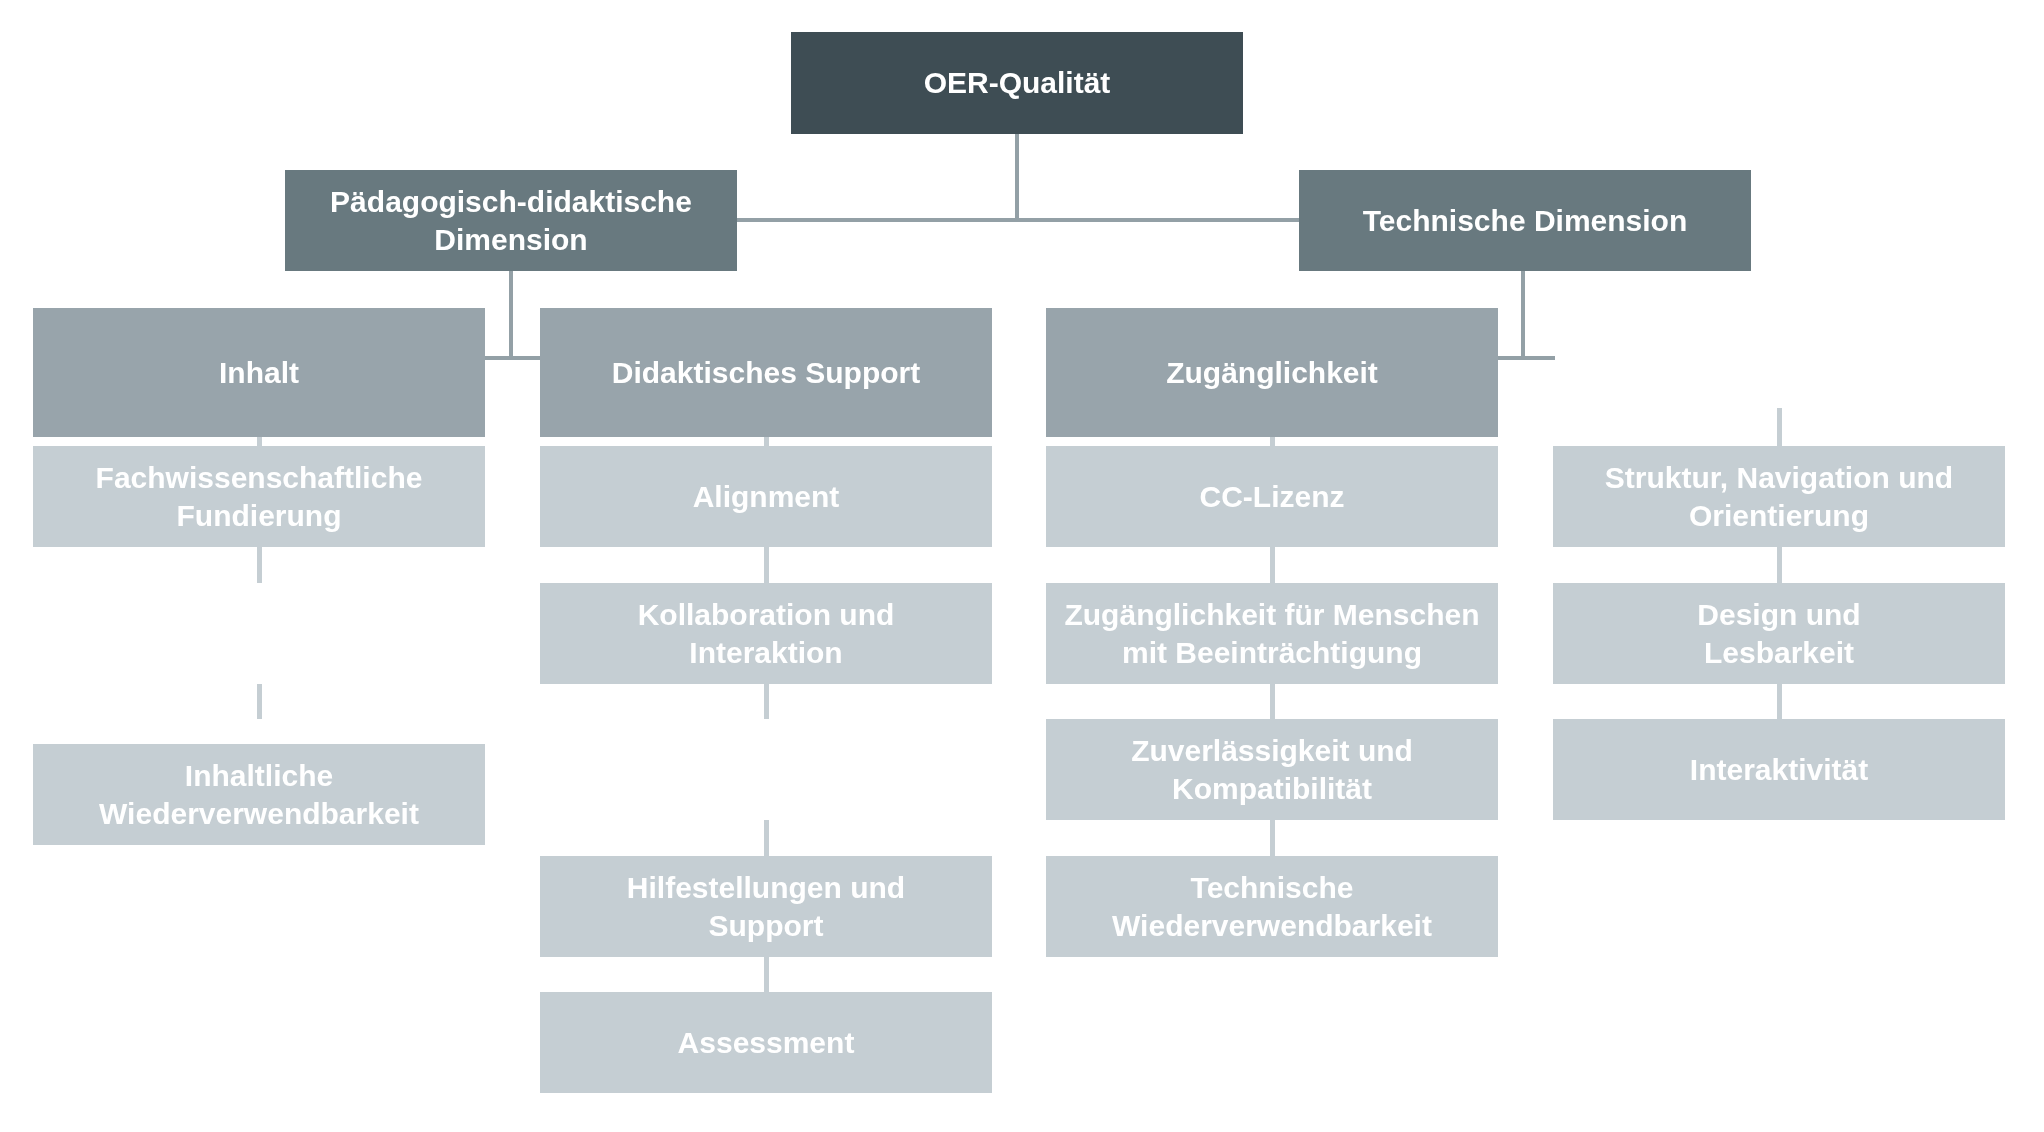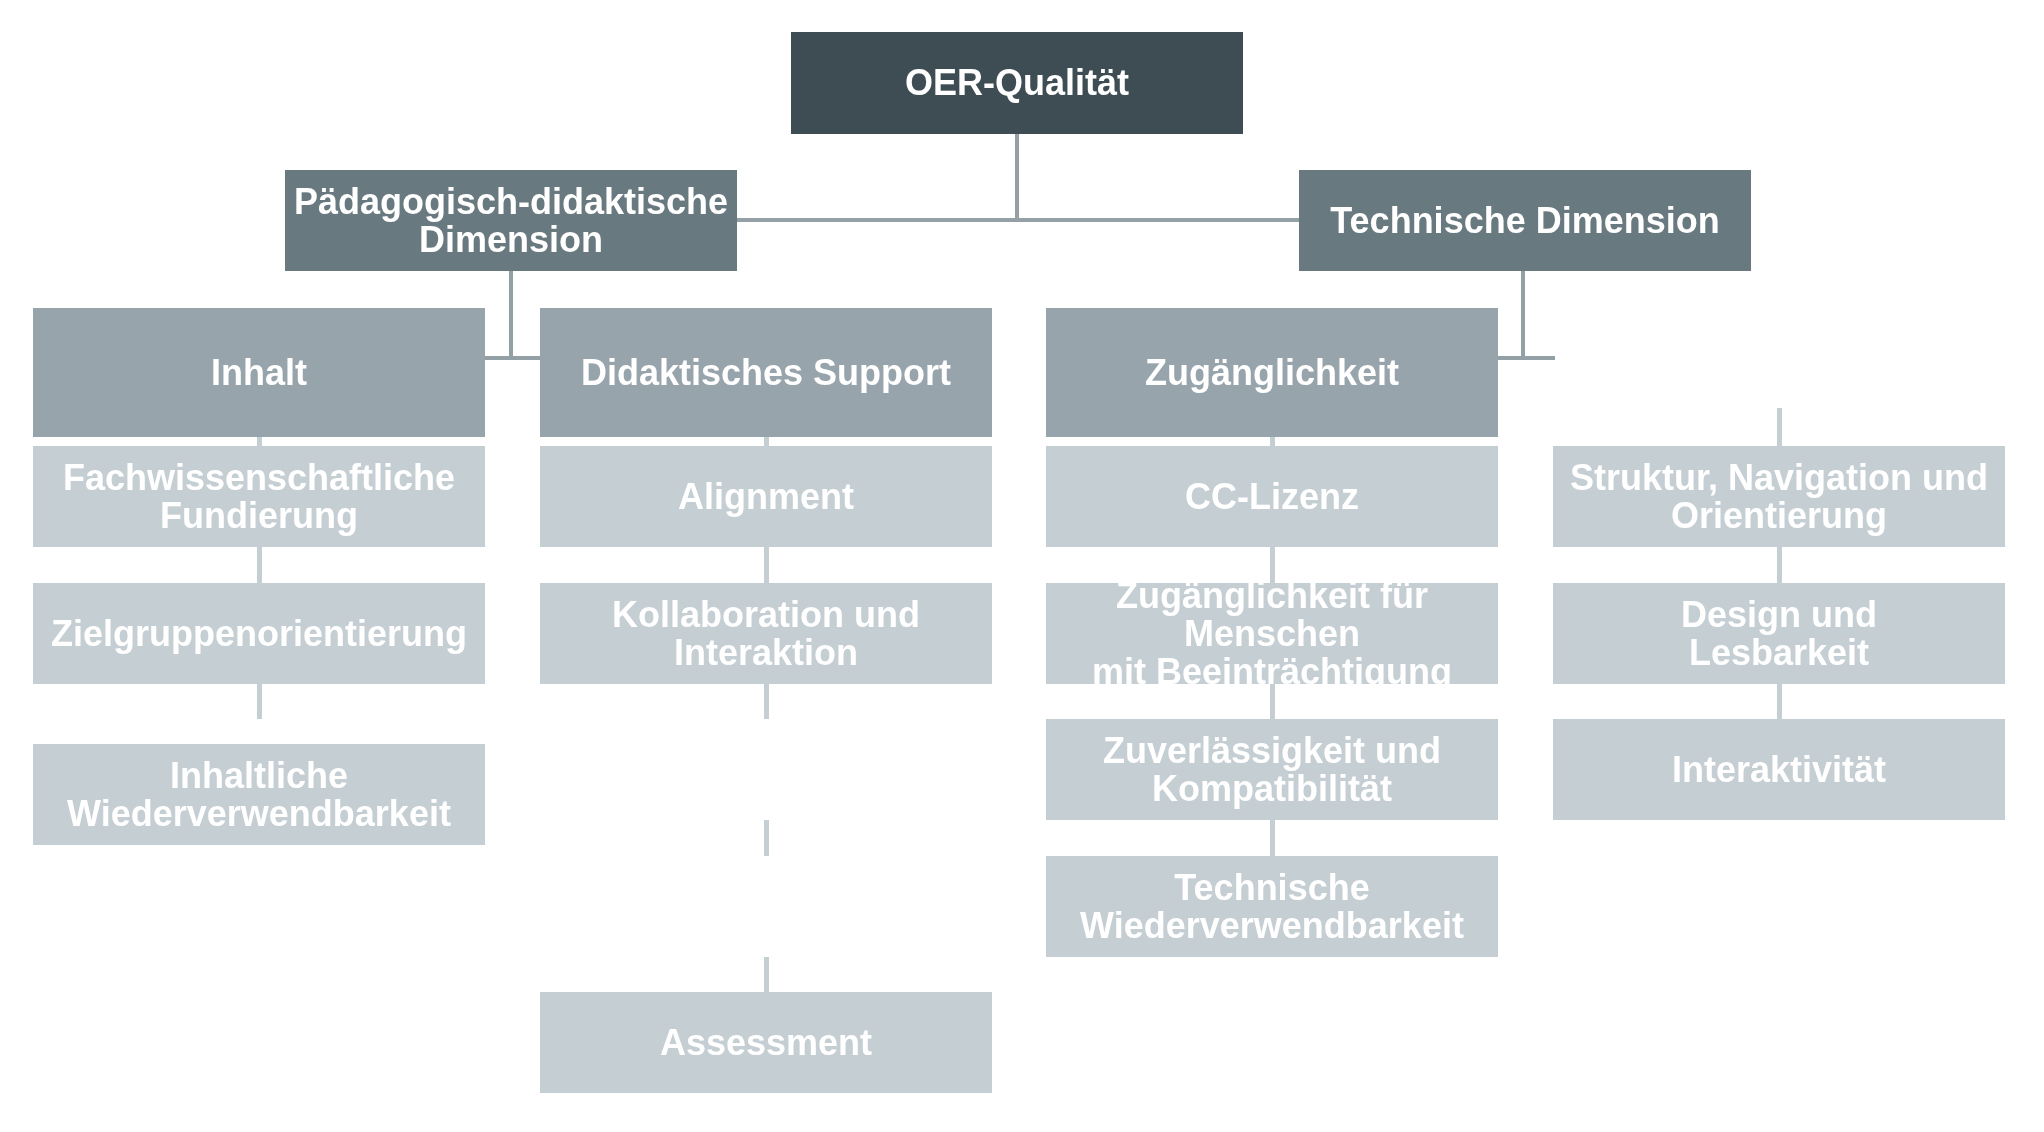--- a/index.html
+++ b/index.html
@@ -13,21 +13,21 @@
   }
   .box{
     position:absolute;
     width:452px;
     display:flex;
     align-items:center;
     justify-content:center;
     text-align:center;
     color:#ffffff;
     font-weight:700;
-    font-size:36px;
+    font-size:30px;
     line-height:38px;
     white-space:pre-line;
     box-sizing:border-box;
     padding:0 8px;
   }
   .lvl1{background:#3e4d54;height:102px;}
   .lvl2{background:#68797f;height:101px;}
   .lvl3{background:#98a4ab;height:129px;}
   .lvl4{background:#c5ced3;height:101px;}
   .line{position:absolute;}
@@ -72,27 +72,28 @@
   <div class="box lvl2" style="left:285px;top:170px">Pädagogisch-didaktische
 Dimension</div>
   <div class="box lvl2" style="left:1299px;top:170px">Technische Dimension</div>
 
   <div class="box lvl3" style="left:33px;top:308px">Inhalt</div>
   <div class="box lvl3" style="left:540px;top:308px">Didaktisches Support</div>
   <div class="box lvl3" style="left:1046px;top:308px">Zugänglichkeit</div>
 
   <div class="box lvl4" style="left:33px;top:446px">Fachwissenschaftliche
 Fundierung</div>
-  <div class="box lvl4" style="left:33px;top:583px">Zielgruppenorientierung</div>
   <div class="box lvl4" style="left:33px;top:744px">Inhaltliche
 Wiederverwendbarkeit</div>
 
   <div class="box lvl4" style="left:540px;top:446px">Alignment</div>
   <div class="box lvl4" style="left:540px;top:583px">Kollaboration und
 Interaktion</div>
+  <div class="box lvl4" style="left:540px;top:856px">Hilfestellungen und
+Support</div>
   <div class="box lvl4" style="left:1046px;top:446px">CC-Lizenz</div>
 
   <div class="box lvl4" style="left:540px;top:992px">Assessment</div>
   <div class="box lvl4" style="left:1046px;top:583px">Zugänglichkeit für Menschen
 mit Beeinträchtigung</div>
   <div class="box lvl4" style="left:1046px;top:719px">Zuverlässigkeit und
 Kompatibilität</div>
   <div class="box lvl4" style="left:1046px;top:856px">Technische
 Wiederverwendbarkeit</div>
 

